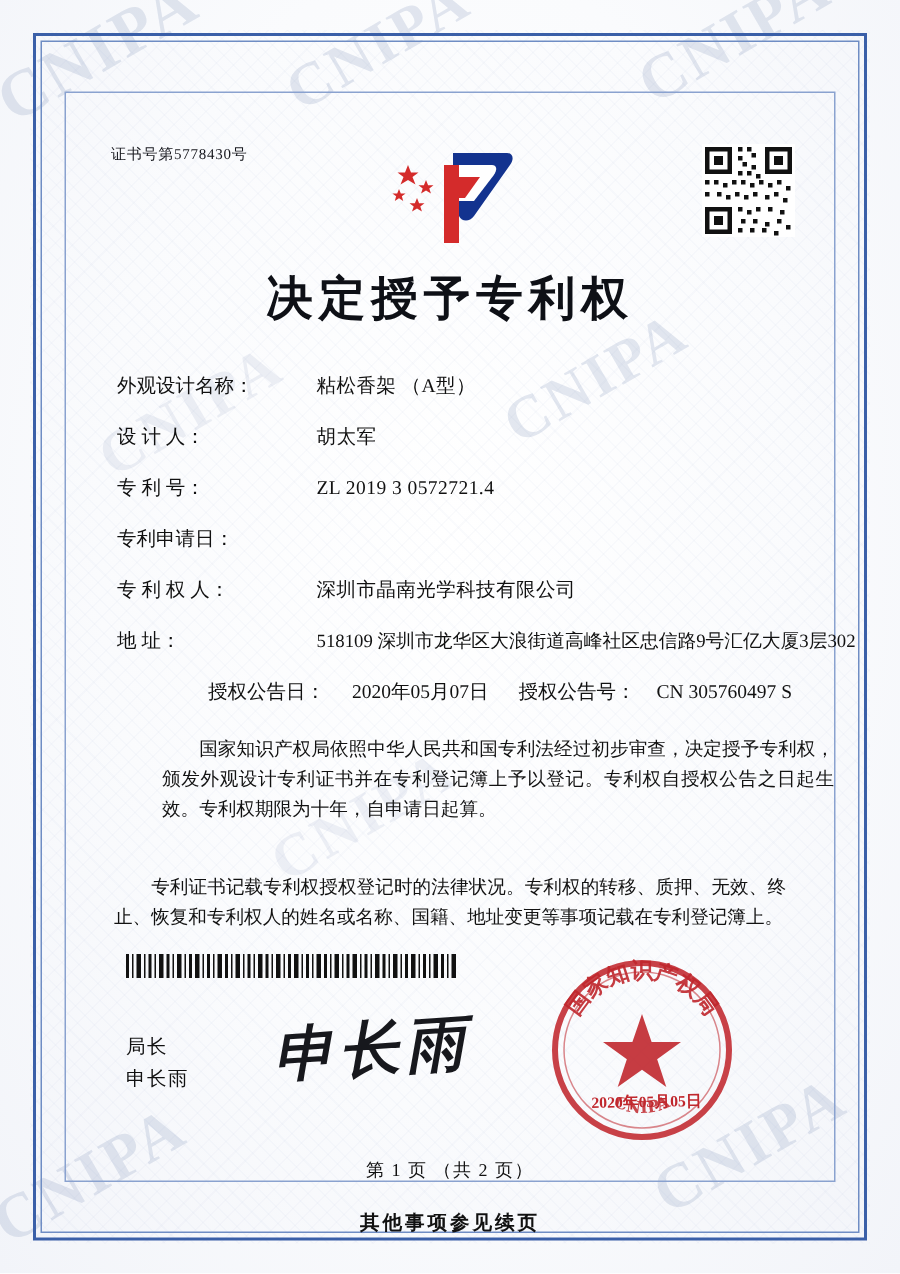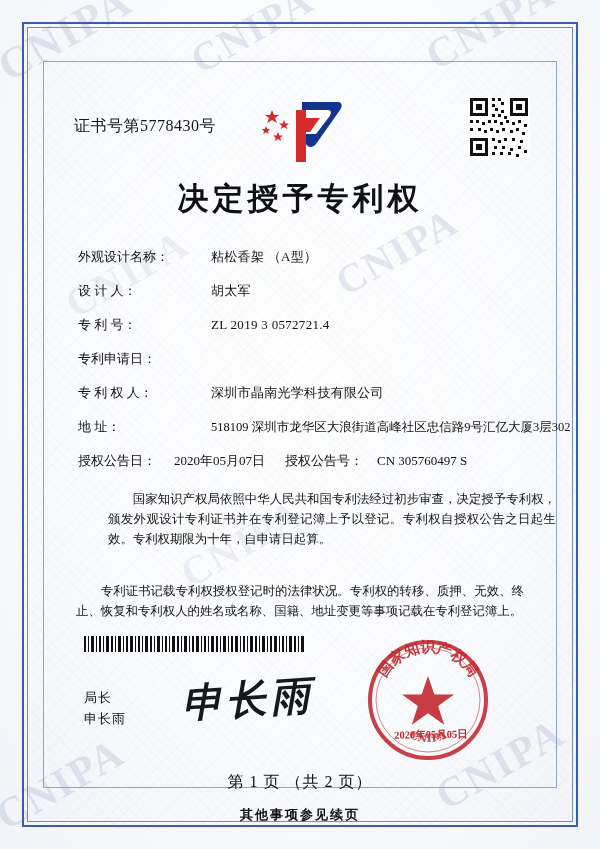--- a/index.html
+++ b/index.html
@@ -76,22 +76,22 @@
   .wm-3 { left: 420px; top: 0px;   font-size: 42px; transform: rotate(-30deg); }
   .wm-4 { left: 330px; top: 228px; font-size: 40px; transform: rotate(-30deg); }
   .wm-5 { left: 60px;  top: 250px; font-size: 40px; transform: rotate(-30deg); color: rgba(120,140,180,.13); }
   .wm-6 { left: -10px; top: 760px; font-size: 42px; transform: rotate(-30deg); }
   .wm-7 { left: 430px; top: 740px; font-size: 42px; transform: rotate(-30deg); }
   .wm-8 { left: 175px; top: 520px; font-size: 40px; transform: rotate(-30deg); color: rgba(120,140,180,.12); }
 
   
   .cert-no {
     position: absolute;
-    left: 74px; top: 116px;
-    font-size: 16px;
+    left: 74px; top: 96px;
+    font-size: 10px;
     letter-spacing: .5px;
     color: #15161c;
   }
 
   .logo {
     position: absolute;
     left: 258px; top: 98px;
     width: 86px; height: 68px;
   }
 
@@ -134,21 +134,21 @@
     letter-spacing: 0;
   }
   .row .val {
     flex: 1 1 auto;
     letter-spacing: .3px;
     margin-left: 37px;
   }
   .row.small .val { font-size: 12.5px; }
   .row .val.tight { letter-spacing: 0; }
 
-  .row-split { display: flex; align-items: baseline; height: 34px; }
+  .row-split { display: flex; align-items: baseline; height: 34px; justify-content: flex-end; }
   .row-split .seg2 { margin-left: 20px; display: flex; align-items: baseline; }
   .row-split .seg2 .lbl2 { width: 92px; flex: 0 0 92px; }
 
   
   .para {
     position: absolute;
     left: 76px;
     width: 448px;
     font-size: 12.4px;
     line-height: 20px;
@@ -212,21 +212,21 @@
     letter-spacing: 0;
     transform: rotate(-1deg);
   }
 
   
   .page-no {
     position: absolute;
     left: 0; right: 0;
     top: 772px;
     text-align: center;
-    font-size: 16px;
+    font-size: 12px;
     color: #111;
     letter-spacing: 1px;
   }
   .footnote {
     position: absolute;
     left: 0; right: 0;
     top: 806px;
     text-align: center;
     font-size: 13px;
     font-weight: bold;

